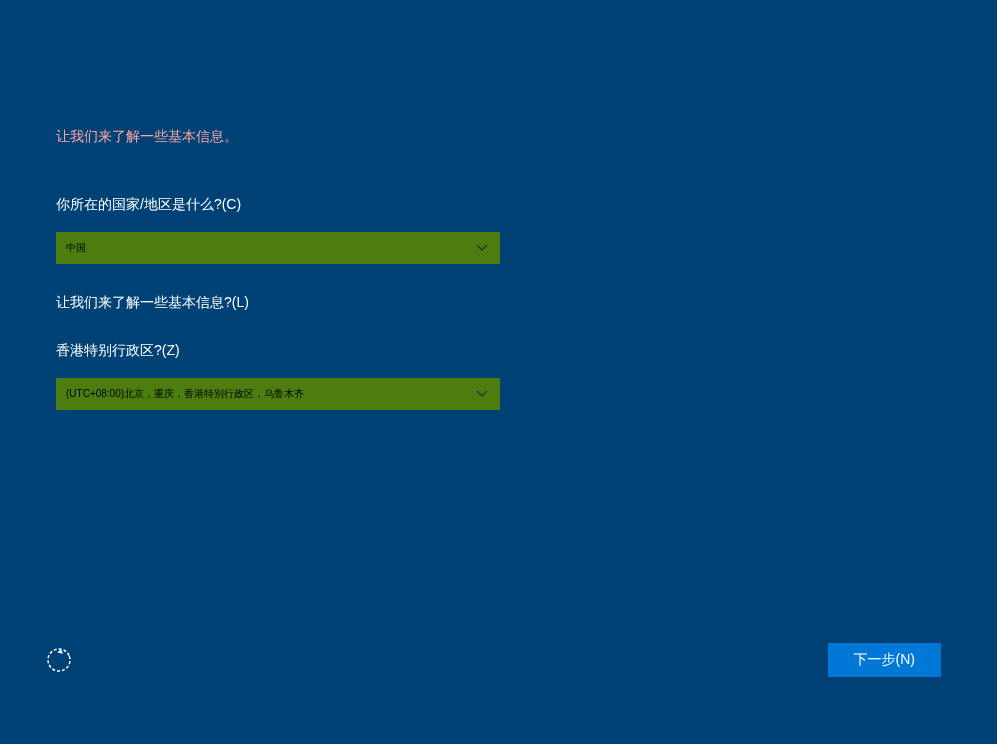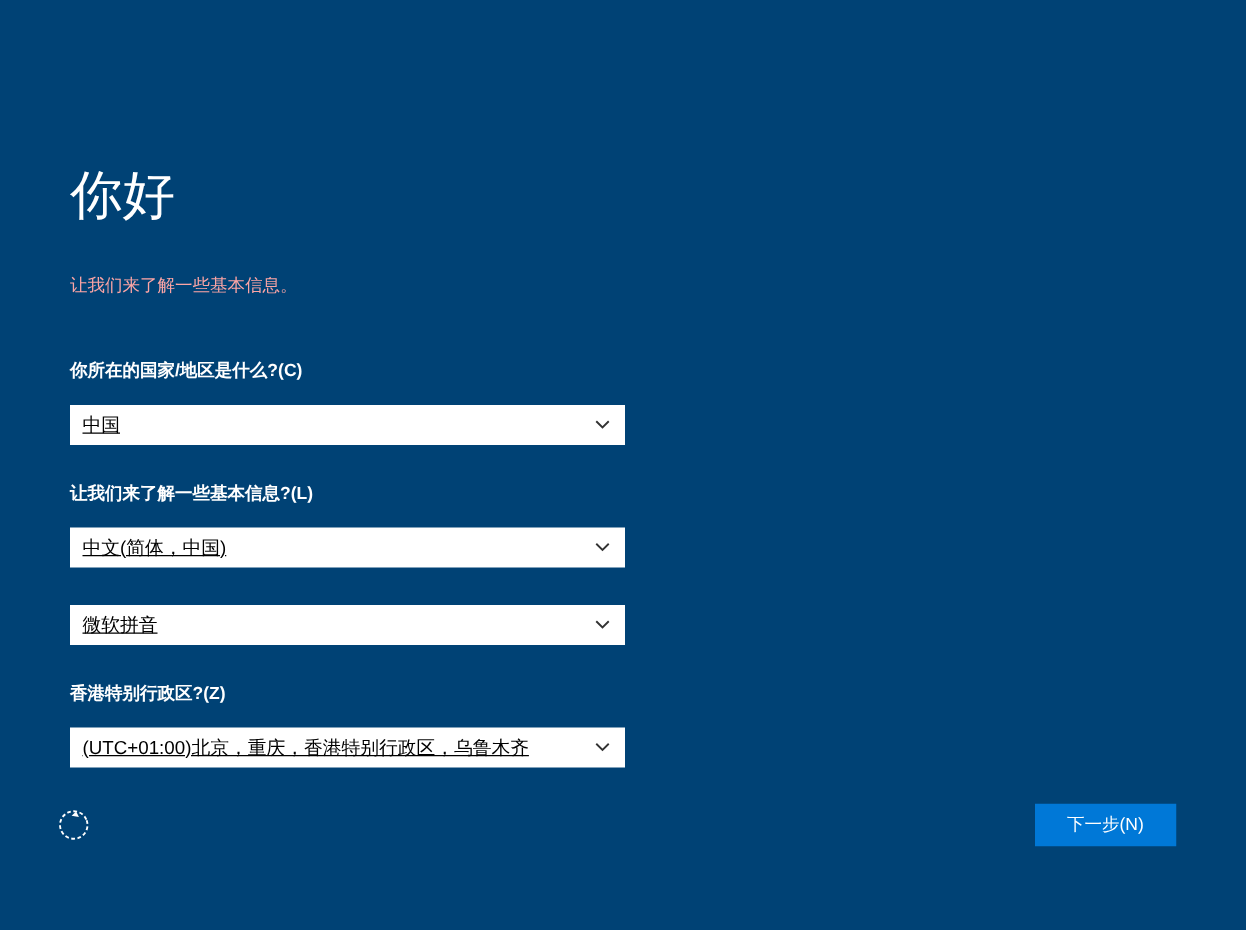--- a/index.html
+++ b/index.html
@@ -34,46 +34,45 @@
       color: #fca5a5;
     }
     
     .form-group {
       margin-bottom: 30px;
     }
     
     .form-label {
       display: block;
       font-size: 14px;
-      font-weight: bold;
+      font-weight: normal;
       margin-bottom: 18px;
       color: #ffffff;
     }
     
     .select-wrapper {
       position: relative;
       width: 444px;
     }
     
     .select-field {
       width: 100%;
       height: 32px;
-      background-color: #ffffff;
+      background-color: #4d7c0f;
       border: none;
       padding: 0 35px 0 10px;
-      font-size: 15px;
+      font-size: 10px;
       color: #000000;
       font-family: "Microsoft YaHei", "Segoe UI", sans-serif;
       appearance: none;
       -webkit-appearance: none;
       -moz-appearance: none;
       cursor: pointer;
       display: flex;
       align-items: center;
-      text-decoration: underline;
     }
     
     .select-arrow {
       position: absolute;
       right: 12px;
       top: 50%;
       transform: translateY(-50%);
       pointer-events: none;
       width: 12px;
       height: 8px;
@@ -110,62 +109,45 @@
       font-size: 14px;
       font-family: "Microsoft YaHei", "Segoe UI", sans-serif;
       cursor: pointer;
       height: 34px;
     }
   </style>
 </head>
 <body>
 
 <div class="container">
-  <h1 class="page-title">你好</h1>
   <p class="subtitle">让我们来了解一些基本信息。</p>
 
   <div class="form-group">
     <label class="form-label">你所在的国家/地区是什么?(C)</label>
     <div class="select-wrapper">
       <div class="select-field">中国</div>
       <span class="select-arrow">
         <svg width="12" height="8" viewBox="0 0 12 8">
           <path d="M1 1 L6 6 L11 1" stroke="#333" stroke-width="1.5" fill="none"></path>
         </svg>
       </span>
     </div>
   </div>
 
   <div class="form-group">
     <label class="form-label">让我们来了解一些基本信息?(L)</label>
-    <div class="select-wrapper">
-      <div class="select-field">中文(简体，中国)</div>
-      <span class="select-arrow">
-        <svg width="12" height="8" viewBox="0 0 12 8">
-          <path d="M1 1 L6 6 L11 1" stroke="#333" stroke-width="1.5" fill="none"></path>
-        </svg>
-      </span>
-    </div>
   </div>
 
   <div class="form-group">
-    <div class="select-wrapper">
-      <div class="select-field">微软拼音</div>
-      <span class="select-arrow">
-        <svg width="12" height="8" viewBox="0 0 12 8">
-          <path d="M1 1 L6 6 L11 1" stroke="#333" stroke-width="1.5" fill="none"></path>
-        </svg>
-      </span>
-    </div>
   </div>
 
   <div class="form-group">
     <label class="form-label">香港特别行政区?(Z)</label>
     <div class="select-wrapper">
-      <div class="select-field">(UTC+01:00)北京，重庆，香港特别行政区，乌鲁木齐</div>
+      <div class="select-field">(UTC+08:00)北京，重庆，香港特别行政区，乌鲁木齐</div>
       <span class="select-arrow">
         <svg width="12" height="8" viewBox="0 0 12 8">
           <path d="M1 1 L6 6 L11 1" stroke="#333" stroke-width="1.5" fill="none"></path>
         </svg>
       </span>
     </div>
   </div>
 </div>
 
 <div class="footer">

